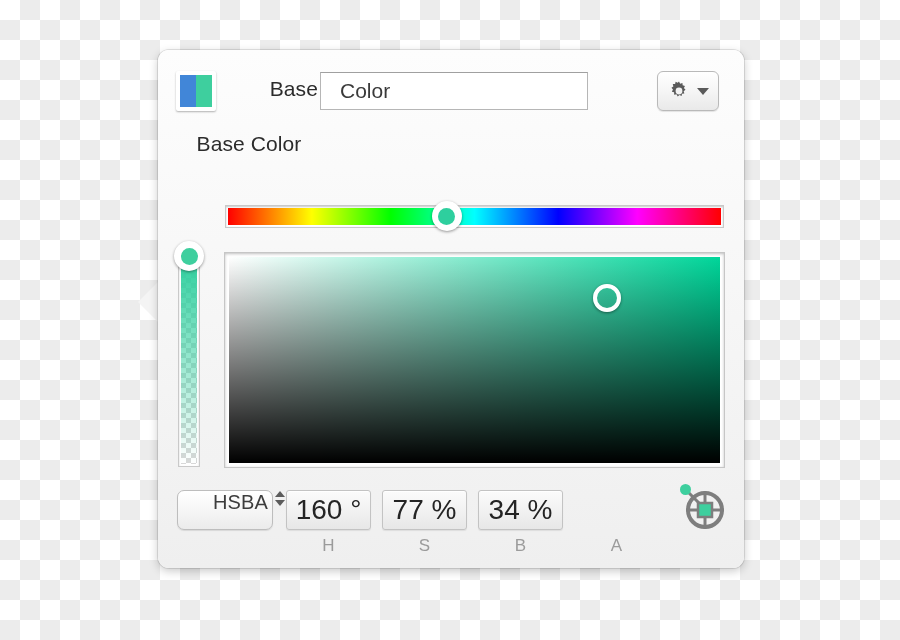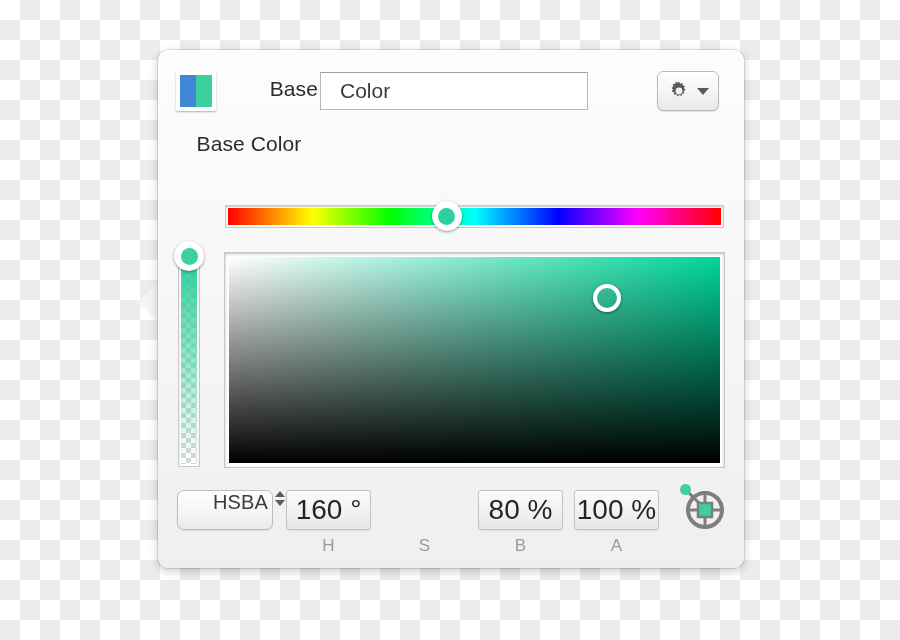--- a/index.html
+++ b/index.html
@@ -425,22 +425,22 @@
 
   <div class="mode-select">
     <span class="mode-label">HSBA</span>
     <span class="mode-arrows">
       <i class="tri-up"></i>
       <i class="tri-dn"></i>
     </span>
   </div>
 
   <div class="value-field vf-h">160 °</div>
-  <div class="value-field vf-b">80 %</div>
-  <div class="value-field vf-a">100 %</div>
+  <div class="value-field vf-s">77 %</div>
+  <div class="value-field vf-b">34 %</div>
 
   <div class="value-cap vc-h">H</div>
   <div class="value-cap vc-s">S</div>
   <div class="value-cap vc-b">B</div>
   <div class="value-cap vc-a">A</div>
 
   <div class="picker-tool">
     <svg width="56" height="56" viewBox="0 0 56 56">
       <line x1="14" y1="14" x2="26" y2="26" stroke="#7e7e7e" stroke-width="3"></line>
       <circle cx="11.5" cy="11.5" r="5.5" id="tool-dot" fill="#3ecf9e"></circle>

